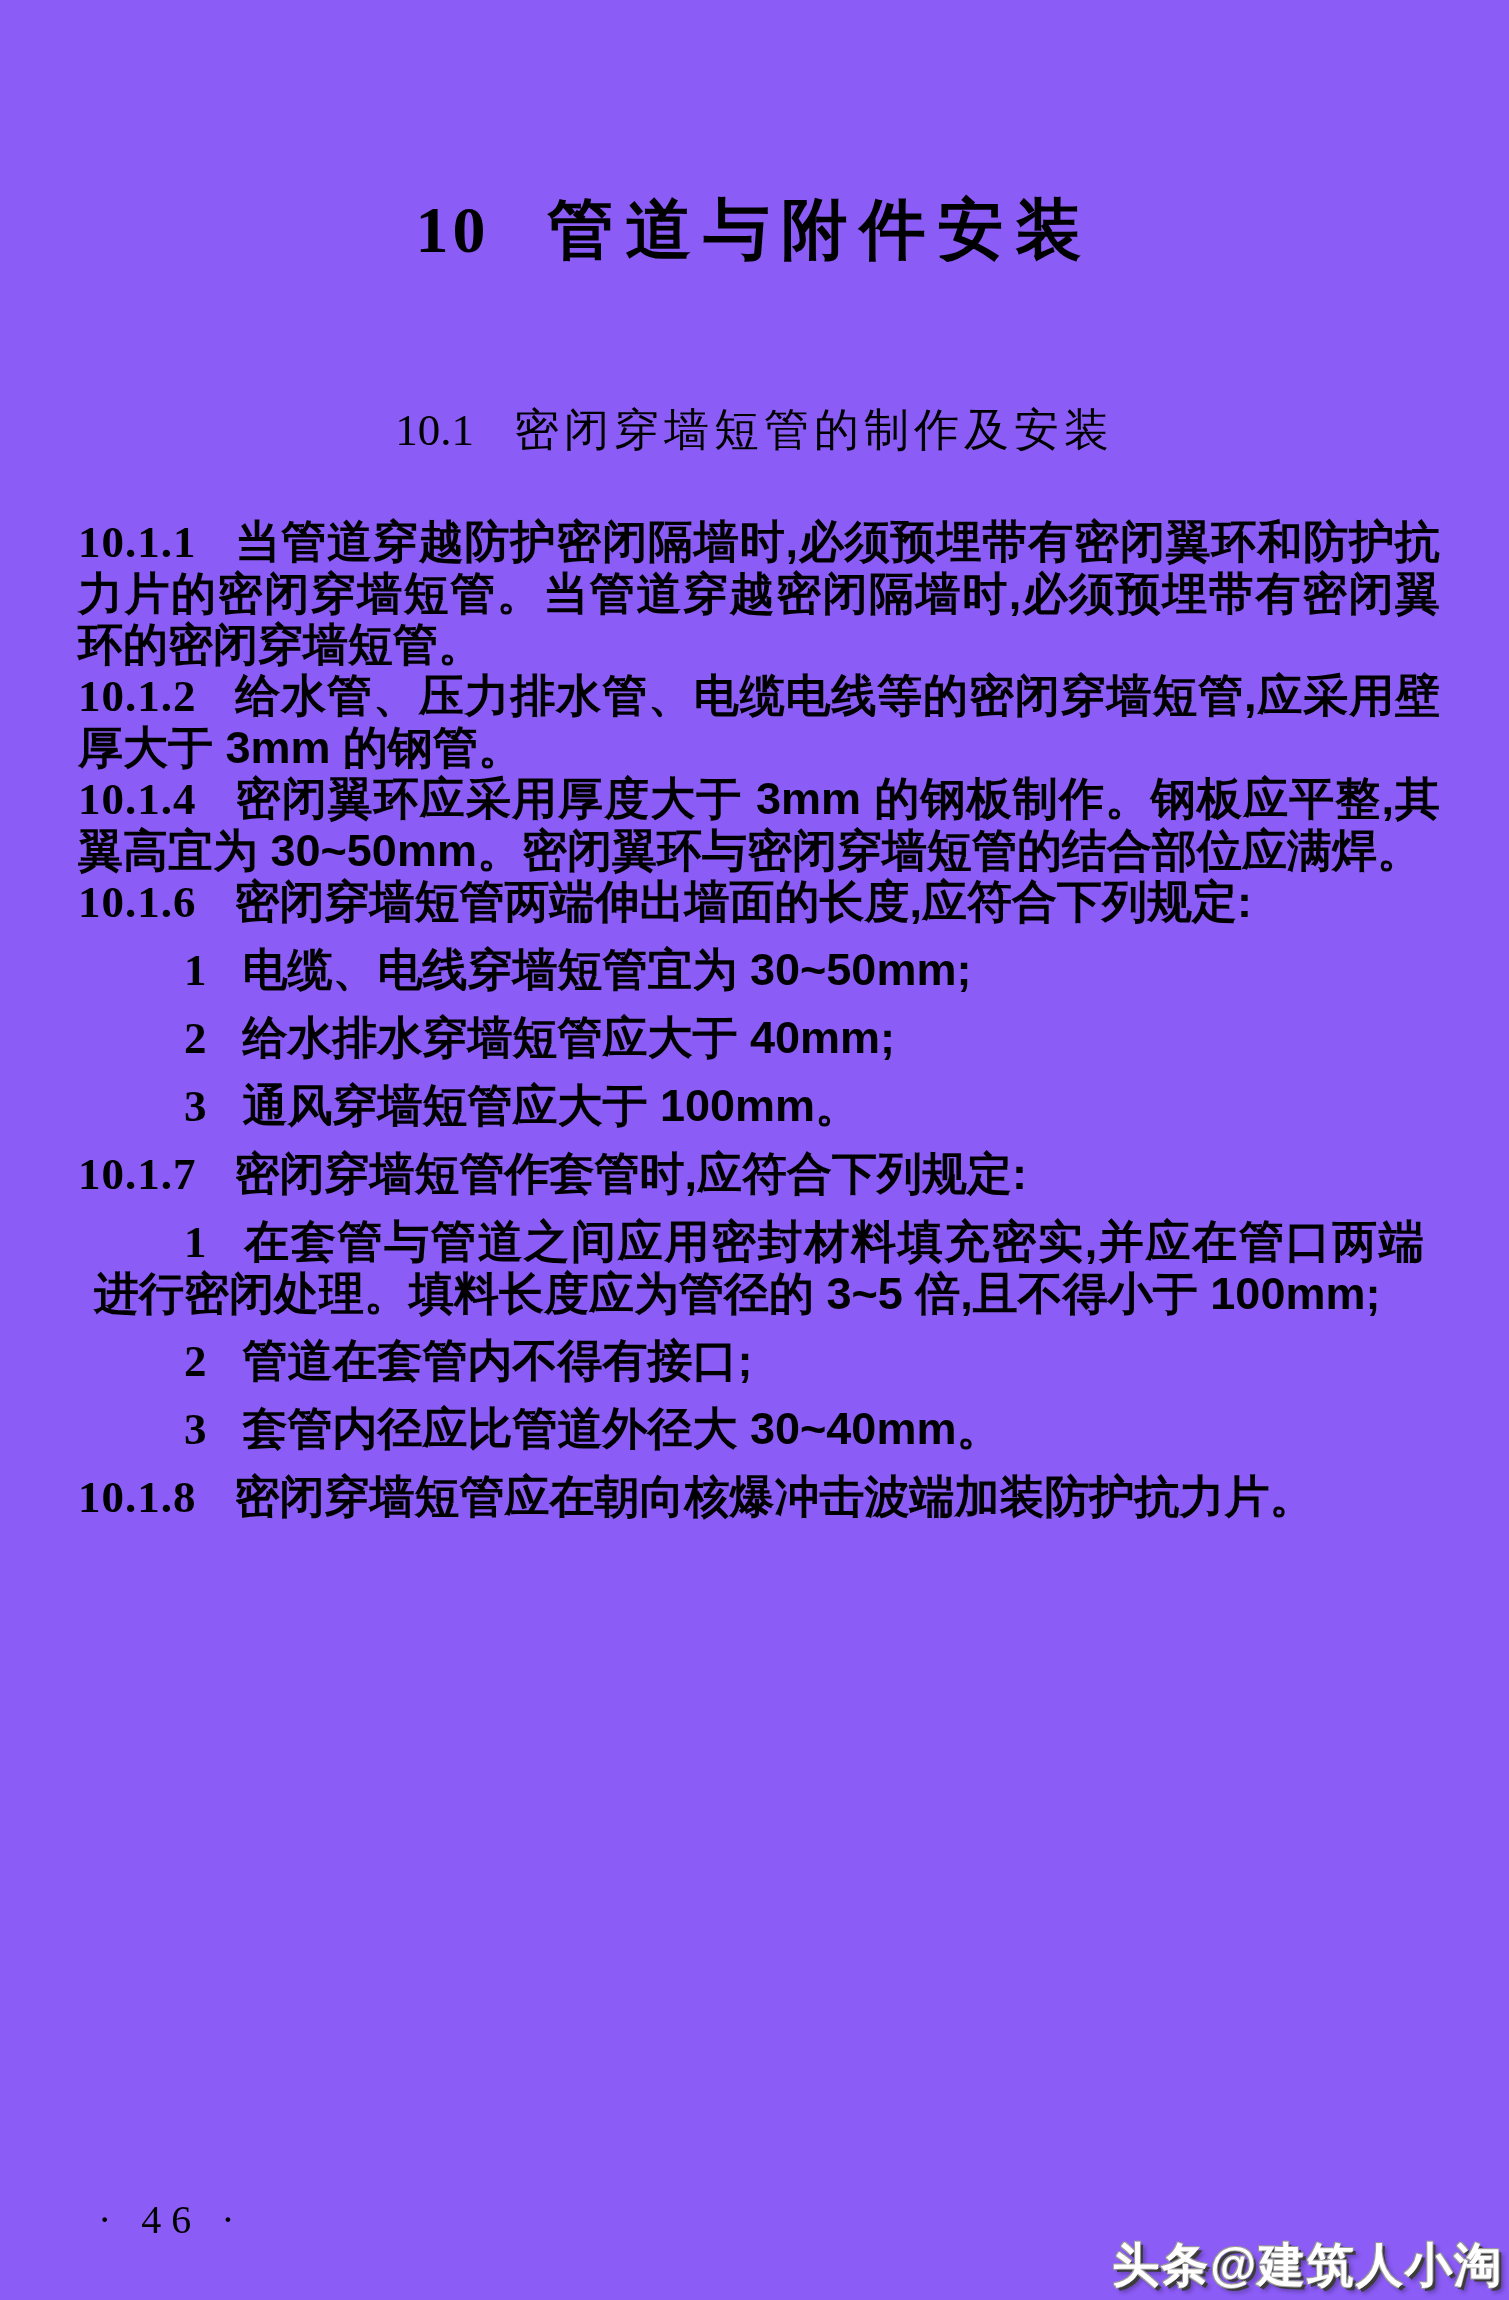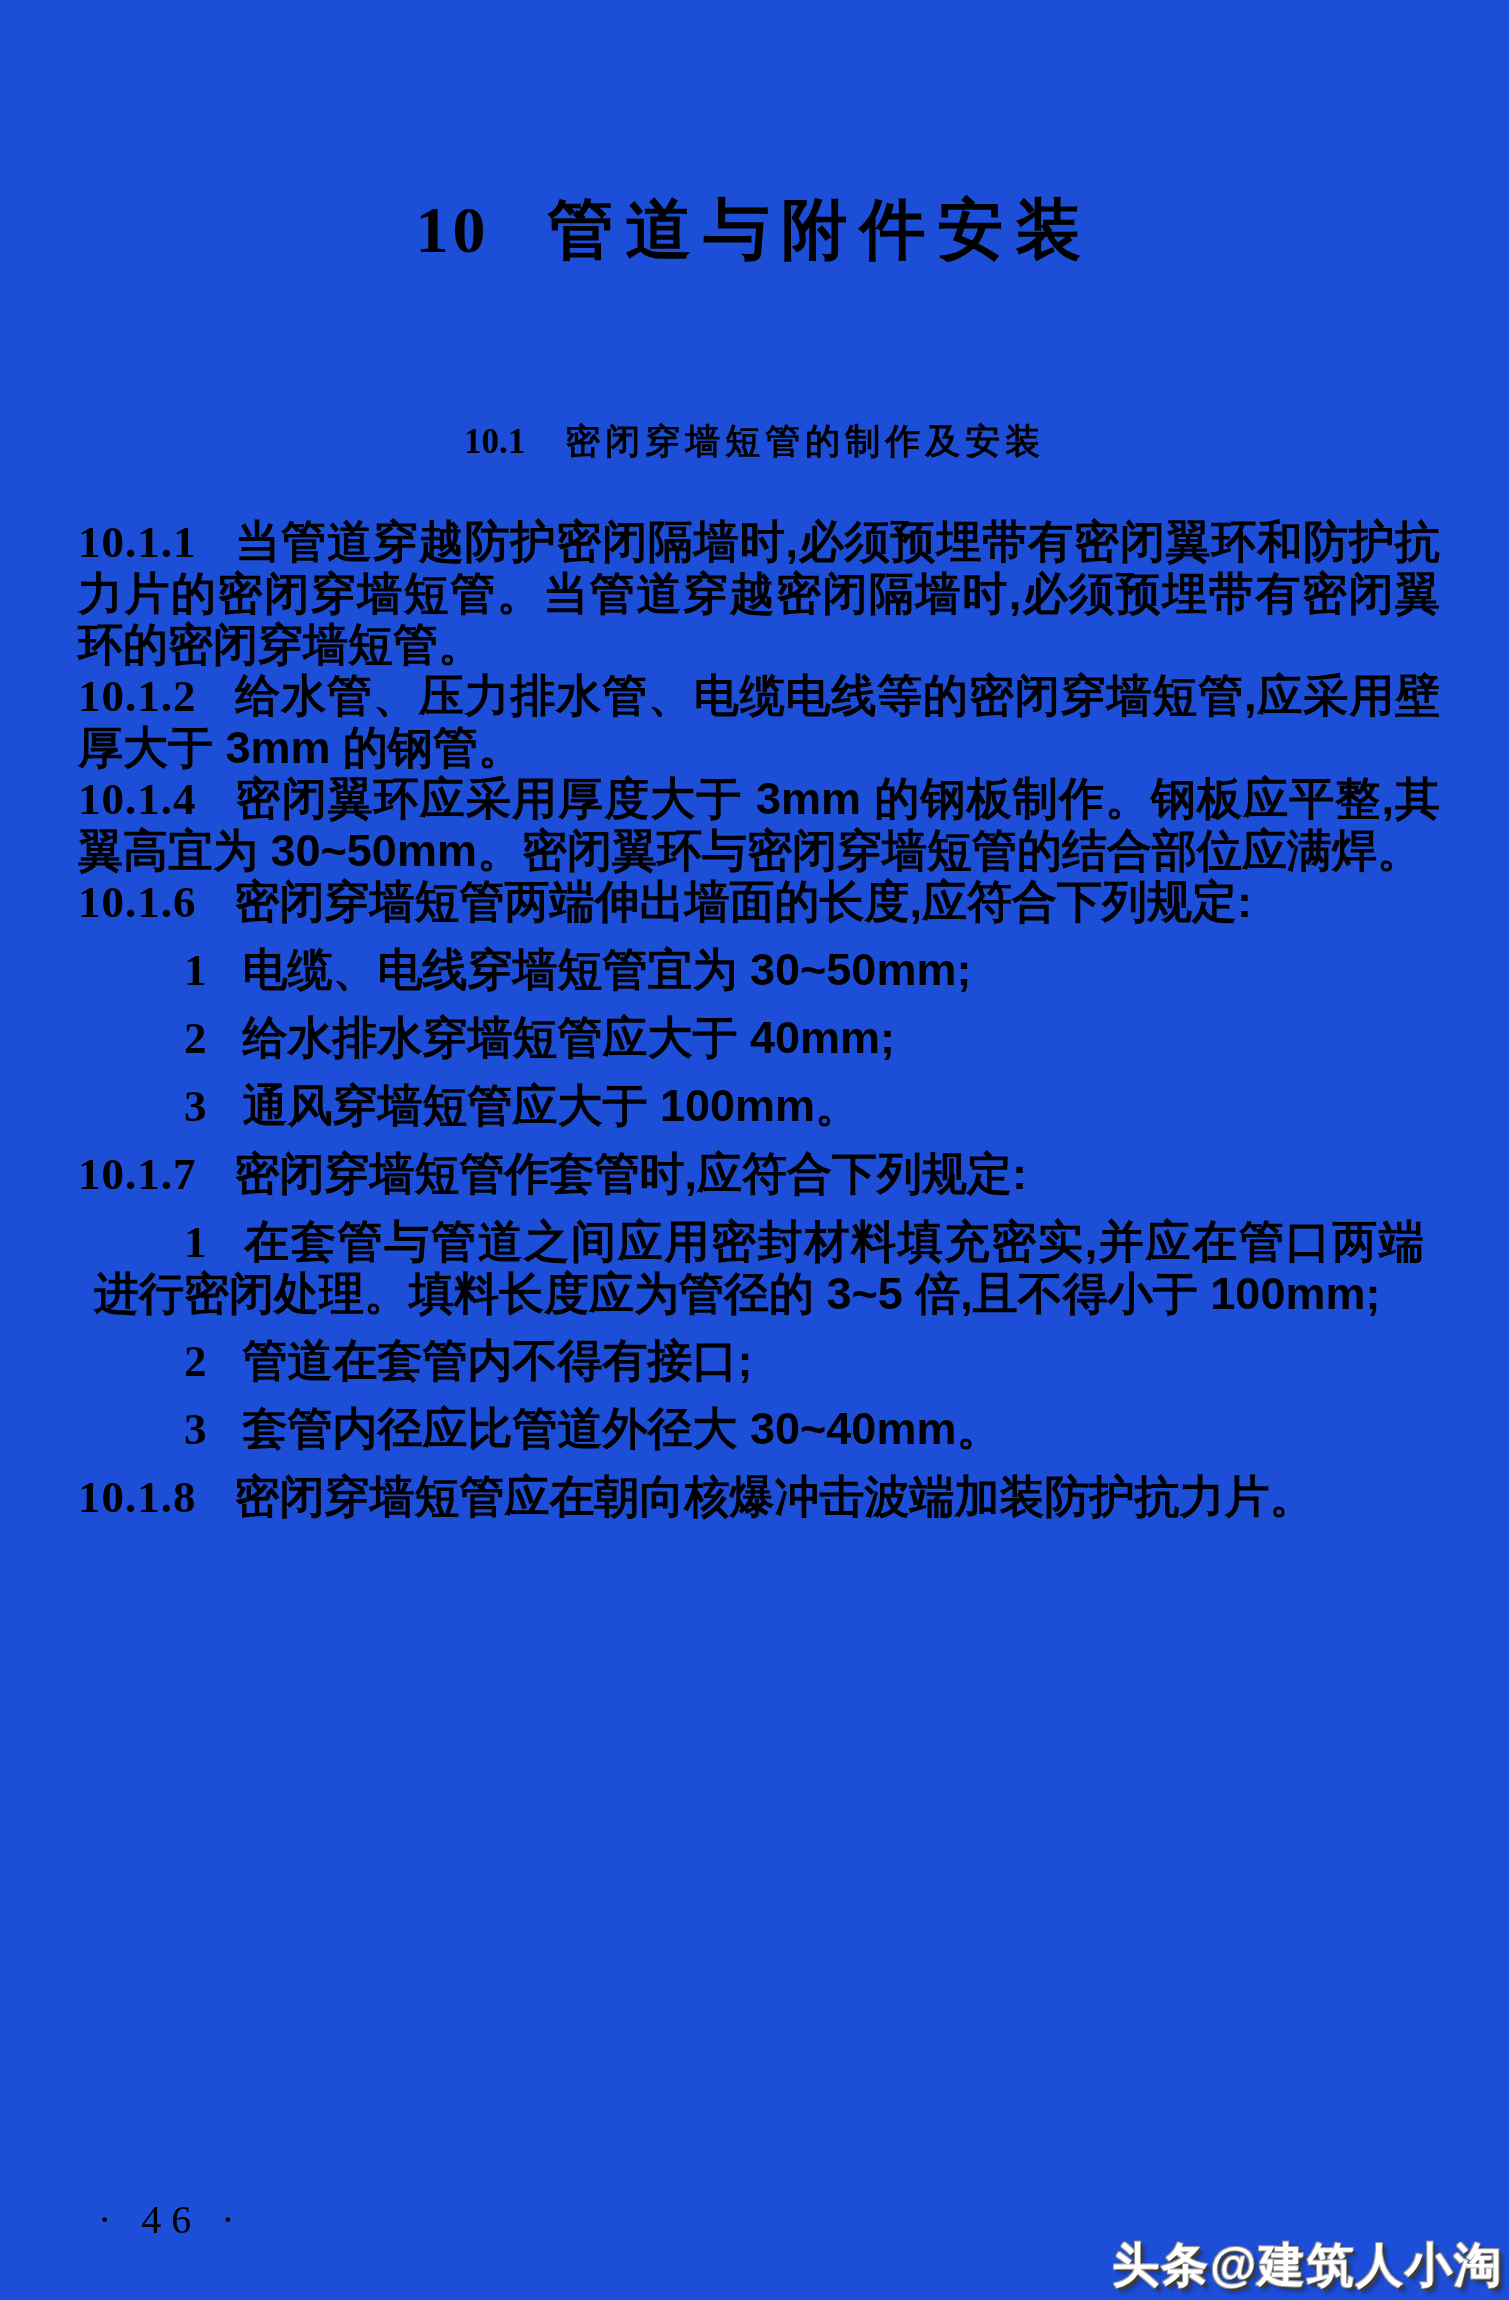--- a/index.html
+++ b/index.html
@@ -4,21 +4,21 @@
 <style>
   html, body {
     margin: 0;
     padding: 0;
     background: #ffffff;
   }
   .page {
     position: relative;
     width: 1509px;
     height: 2300px;
-    background: #1d4ed8;
+    background: #8b5cf6;
     color: #000000;
     font-family: "Liberation Sans", "DejaVu Sans", sans-serif;
     overflow: hidden;
   }
 
   
   .chapter-heading {
     position: absolute;
     top: 185px;
     left: 0;
@@ -33,26 +33,26 @@
     letter-spacing: 4px;
     margin-right: 58px;
   }
   .chapter-name {
     letter-spacing: 12px;
   }
 
   
   .section-heading {
     position: absolute;
-    top: 418px;
+    top: 400px;
     left: 0;
     width: 100%;
     text-align: center;
-    font-size: 35px;
-    font-weight: 700;
+    font-size: 45px;
+    font-weight: 400;
     white-space: nowrap;
   }
   .section-no {
     font-family: "Liberation Serif", serif;
     margin-right: 40px;
   }
   .section-name {
     letter-spacing: 5px;
   }
 

